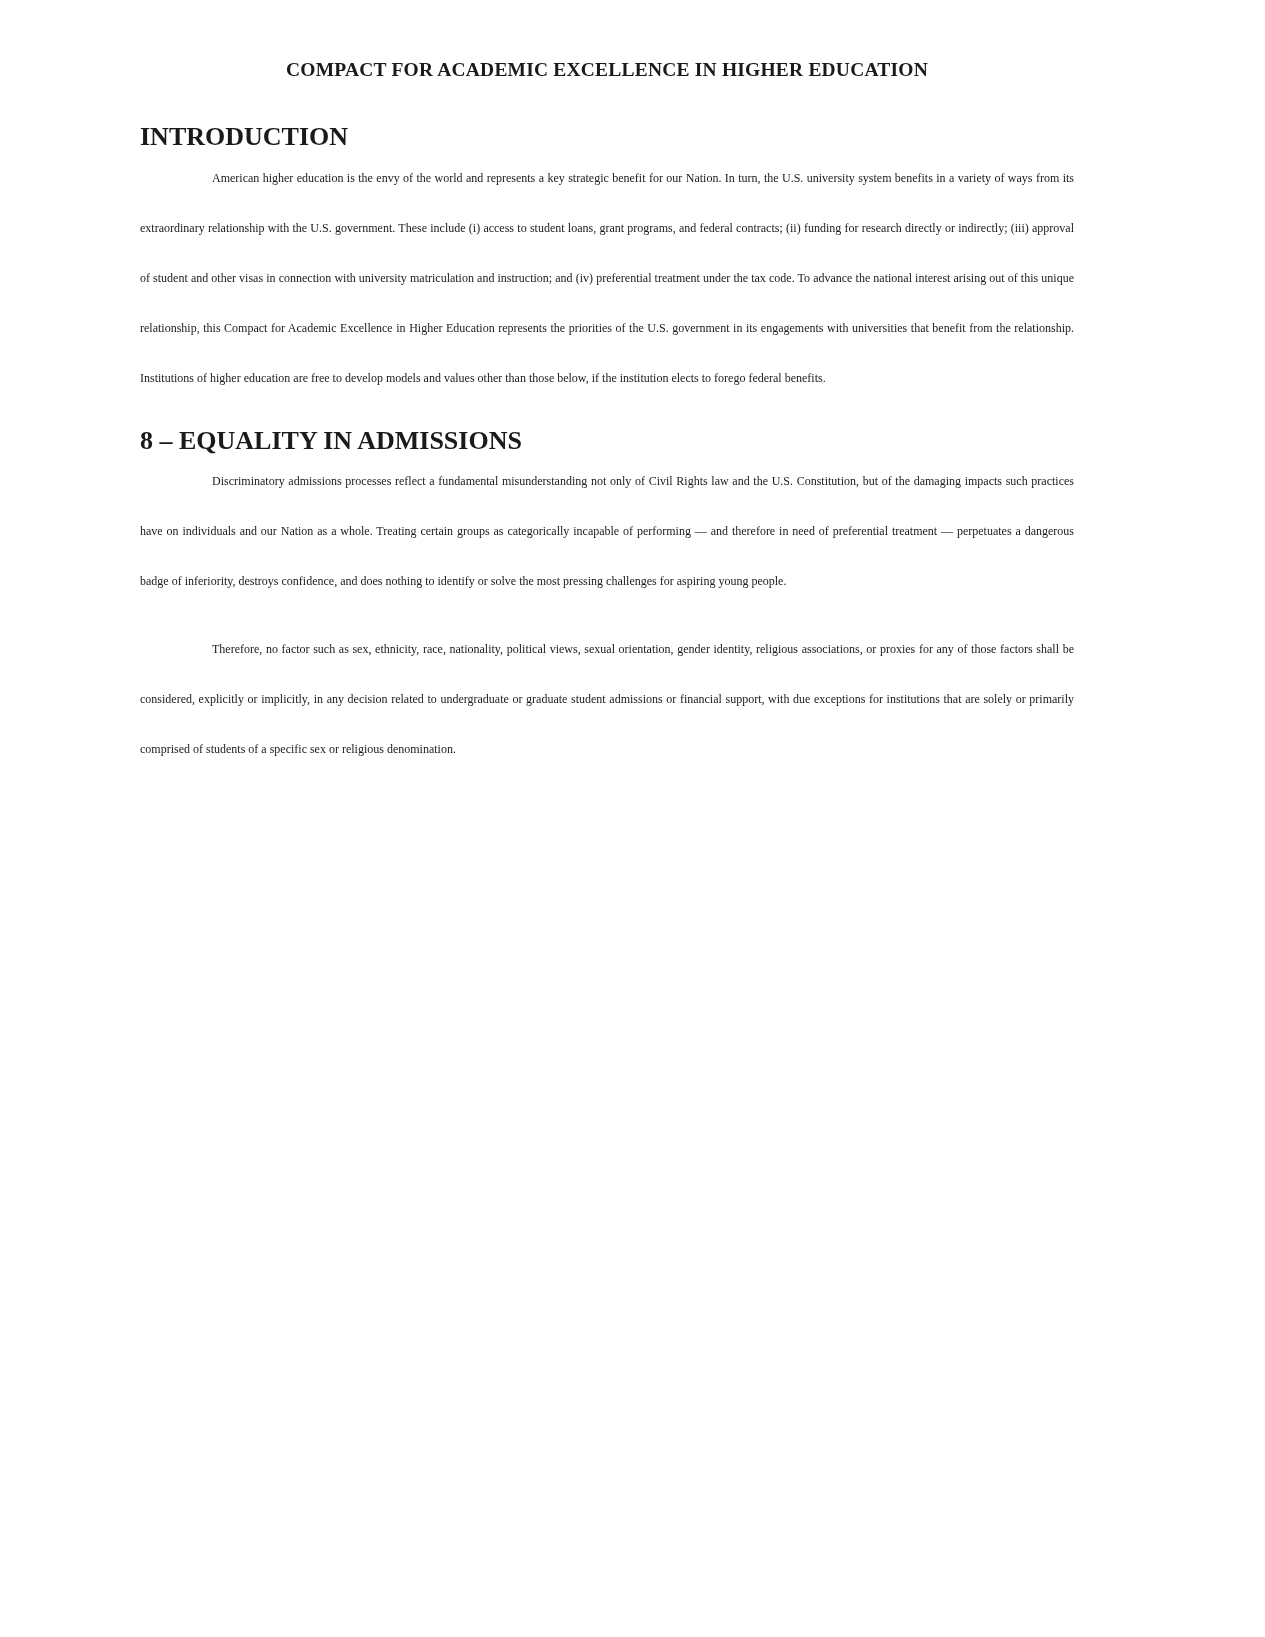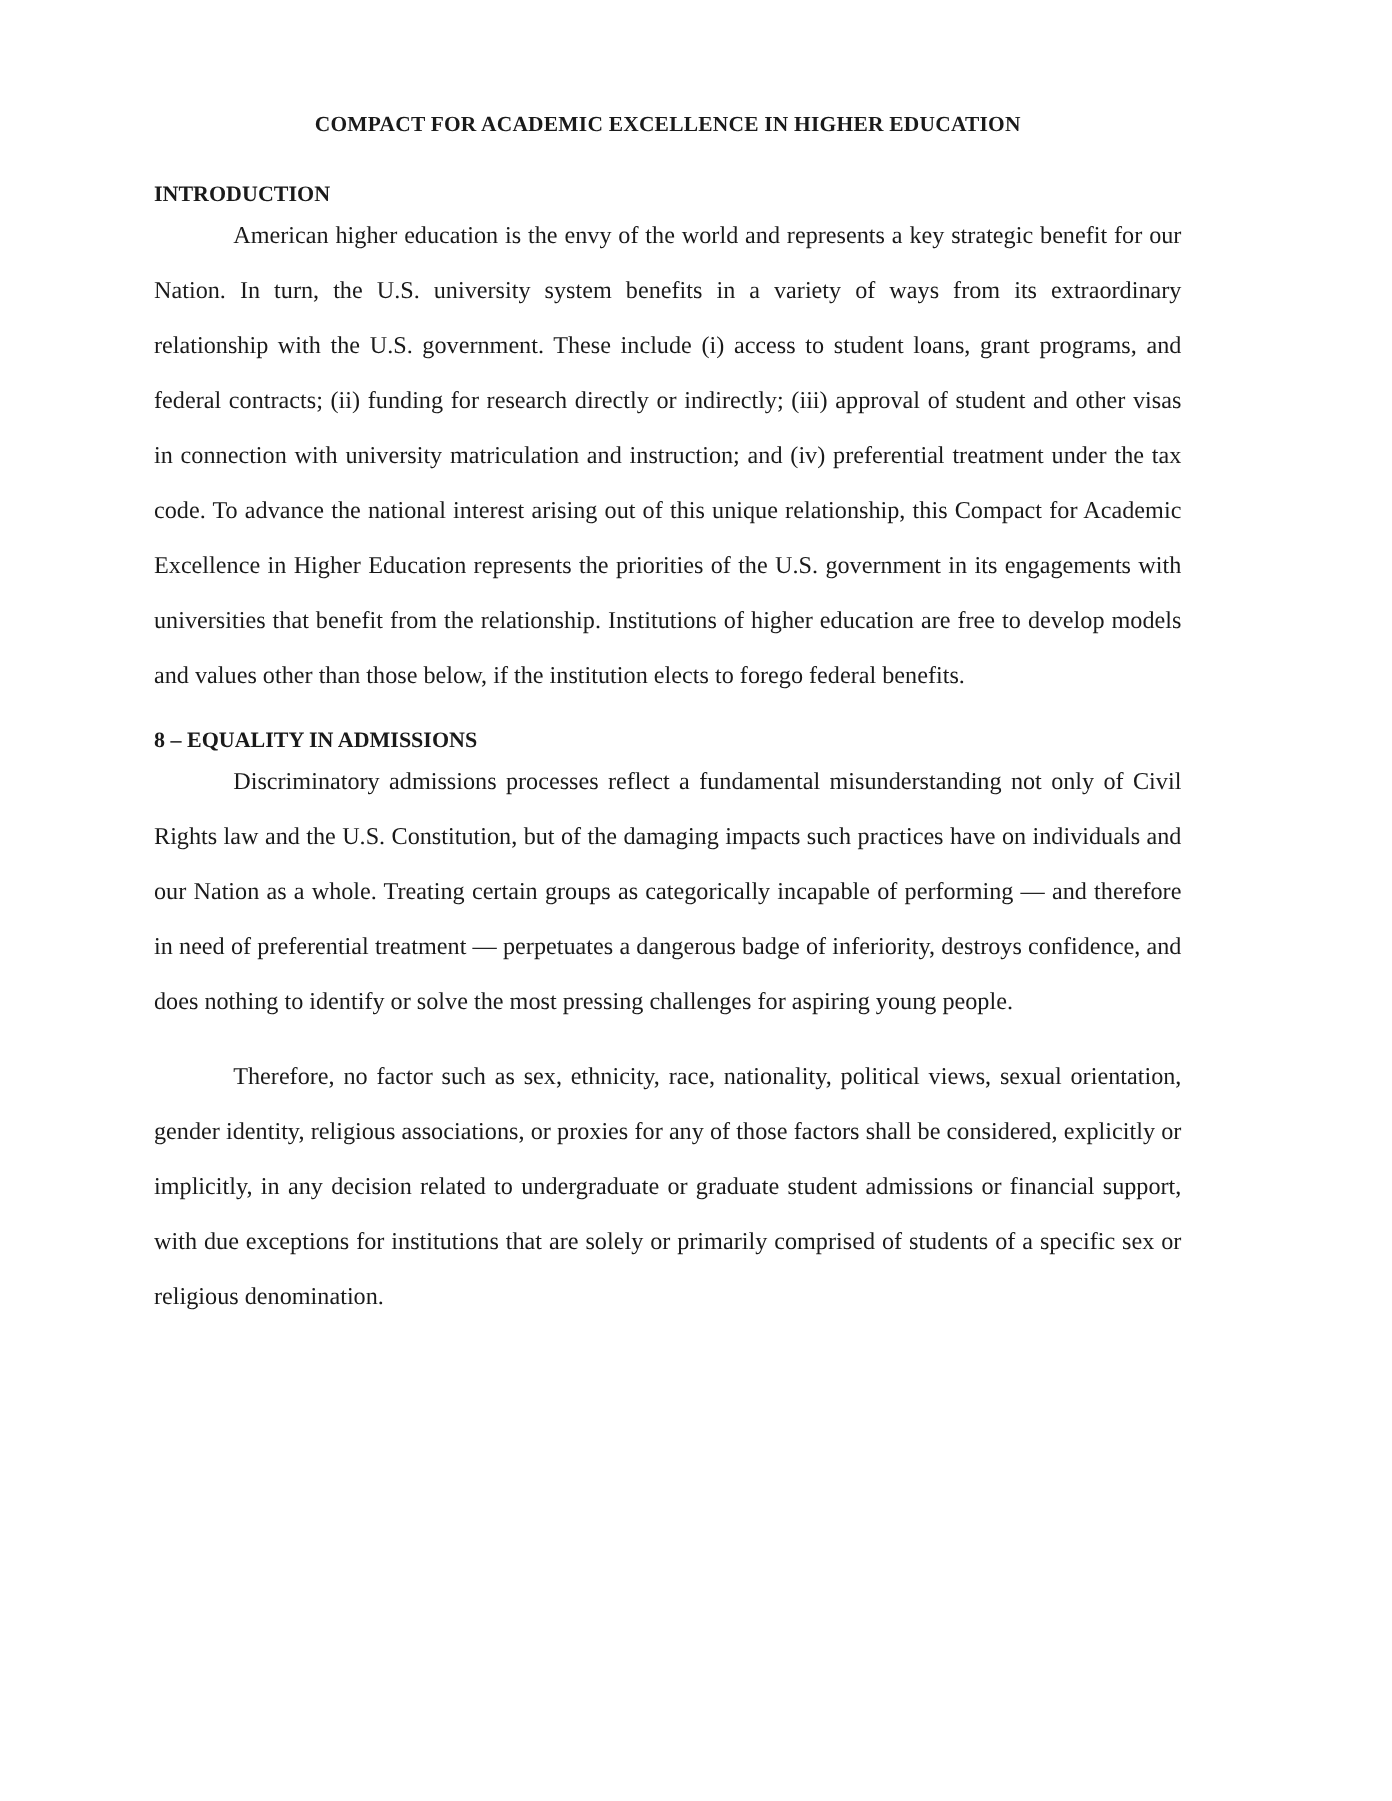--- a/index.html
+++ b/index.html
@@ -28,36 +28,36 @@
     top: 0;
     width: 934px; 
   }
 
   .doc-title {
     text-align: center;
     font-weight: bold;
     font-size: 19.5px;
     letter-spacing: 0.2px;
     margin: 0;
-    padding-top: 102px;
+    padding-top: 58px;
     line-height: 1.2;
   }
 
   .section-heading {
     font-weight: bold;
-    font-size: 20px;
+    font-size: 26px;
     text-align: left;
     margin: 0;
     line-height: 1.2;
   }
 
   .heading-gap-intro { height: 40px; }
 
   p.body-par {
-    font-size: 22px;
+    font-size: 12px;
     line-height: 50px;
     text-align: justify;
     text-justify: inter-word;
     margin: 0;
     text-indent: 72px;
     hyphens: none;
   }
 
   p.body-par + p.body-par {
     margin-top: 18px;

